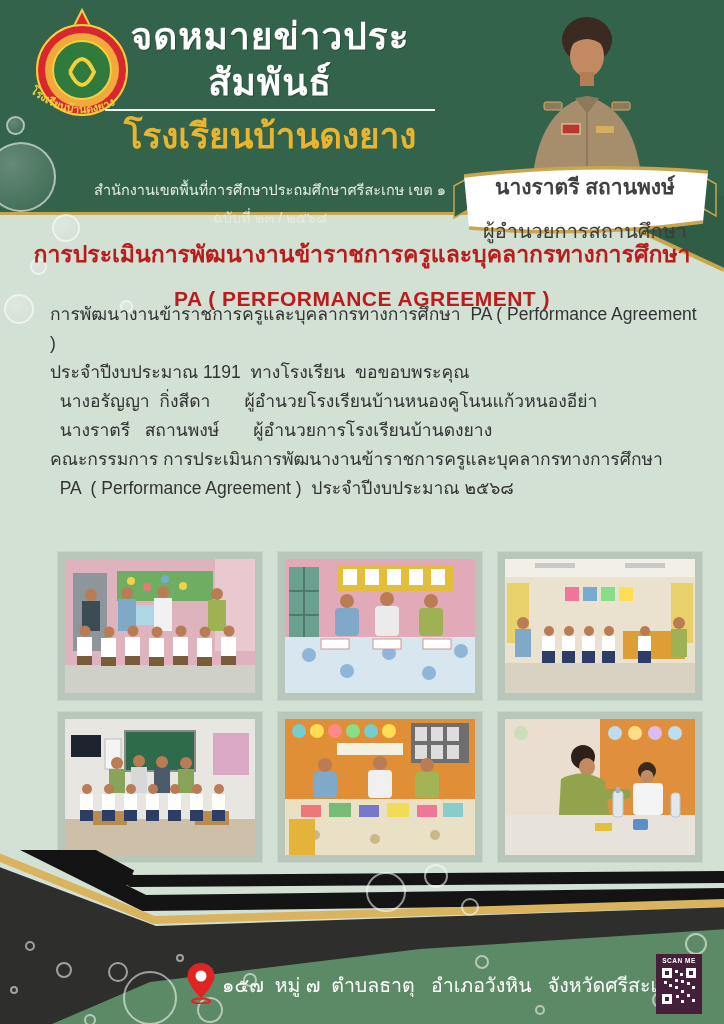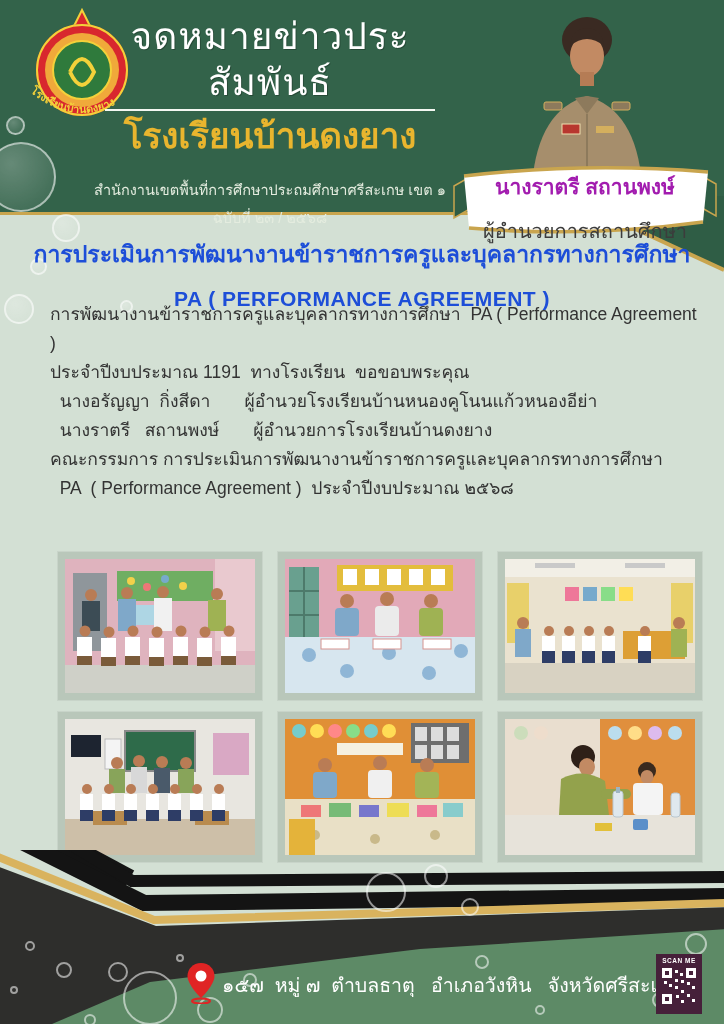--- a/index.html
+++ b/index.html
@@ -3,39 +3,39 @@
 <meta charset="utf-8">
 <style>
   html,body{margin:0;padding:0;background:#888;}
   .page{position:relative;width:724px;height:1024px;margin:0 auto;overflow:hidden;
         background:#d3e0d4;font-family:"Liberation Sans","DejaVu Sans",sans-serif;}
   
   .header{position:absolute;left:0;top:0;width:724px;height:212px;
           background:#33634a;border-bottom:3px solid #c9a54e;}
   .logo{position:absolute;left:22px;top:8px;width:120px;height:126px;}
   .masthead{position:absolute;left:70px;top:14px;width:400px;text-align:center;color:#fff;}
-  .news-title{font-size:37px;font-weight:400;letter-spacing:1px;line-height:1.25;
+  .news-title{font-size:37px;font-weight:700;letter-spacing:1px;line-height:1.25;
               text-shadow:1px 1px 0 rgba(0,0,0,.25);}
   .title-divider{width:330px;height:2px;background:#f4f7f2;margin:2px auto 2px auto;}
   .school-name{font-size:35px;font-weight:700;color:#e9b52e;line-height:1.3;}
   .office-line{font-size:14.5px;color:#e4ecdf;margin-top:20px;}
   .issue-line{font-size:14.5px;color:#e4ecdf;margin-top:5px;}
   .portrait{position:absolute;left:492px;top:6px;width:185px;height:178px;}
   
   .corner-band{position:absolute;left:556px;top:190px;width:168px;height:92px;}
   
   .ribbon{position:absolute;left:452px;top:160px;width:266px;height:80px;}
   .ribbon-text{position:absolute;left:452px;top:170px;width:266px;text-align:center;}
-  .dir-name{font-size:21px;font-weight:800;color:#a21caf;}
+  .dir-name{font-size:21px;font-weight:800;color:#404040;}
   .dir-title{font-size:20px;color:#3c3c3c;margin-top:12px;}
   
   .bubble{position:absolute;border:2px solid rgba(255,255,255,.55);border-radius:50%;
           background:radial-gradient(circle at 35% 30%,rgba(255,255,255,.25),rgba(255,255,255,.03));}
   
-  .article-heading{position:absolute;left:0;top:236px;width:724px;text-align:center;color:#1d4ed8;}
+  .article-heading{position:absolute;left:0;top:236px;width:724px;text-align:center;color:#b91c1c;}
   .heading-l1{font-size:23px;font-weight:800;}
   .heading-l2{font-size:21px;font-weight:800;margin-top:15px;letter-spacing:.5px;}
   .article-body{position:absolute;left:50px;top:300px;width:650px;color:#333;
                 font-size:17.5px;line-height:29px;}
   .body-line{white-space:pre-wrap;}
   
   .photo-frame{position:absolute;border:7px solid #b9c7ba;background:#fff;
                box-shadow:0 0 0 1px rgba(0,0,0,.05);}
   .photo-frame svg{display:block;}
   

